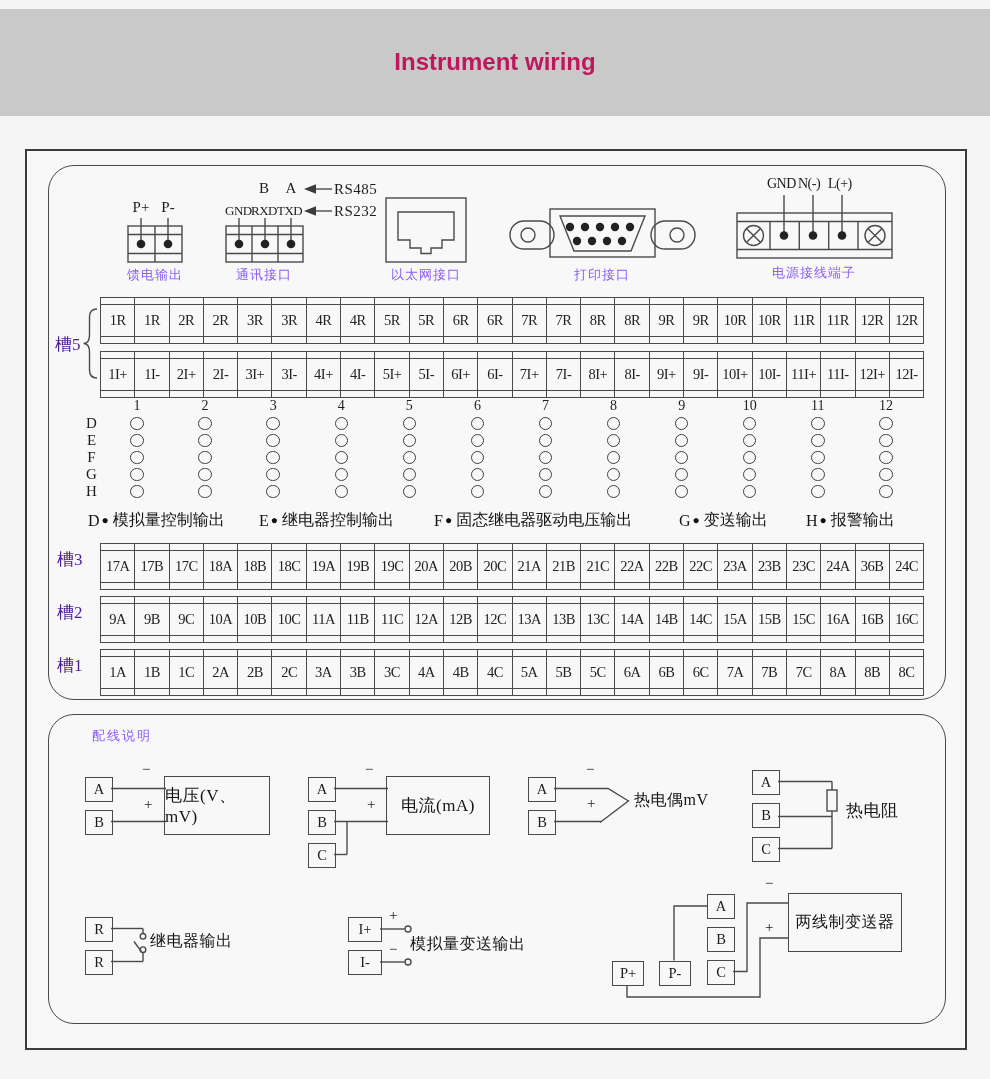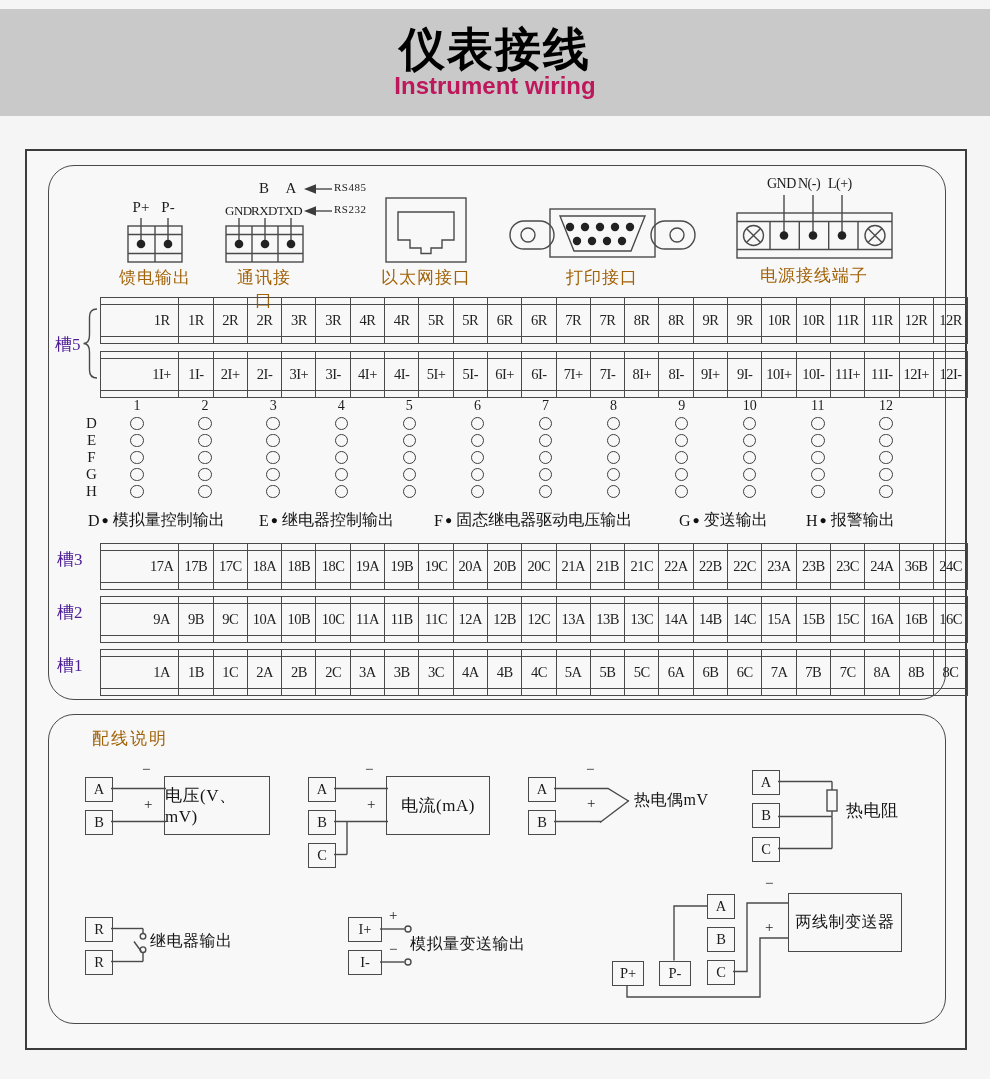--- a/index.html
+++ b/index.html
@@ -20,25 +20,25 @@
   #bottom-panel{left:48px;top:714px;width:896px;height:308px;}
   
   svg.wires{position:absolute;left:0;top:0;pointer-events:none;}
   svg.wires line, svg.wires rect, svg.wires path, svg.wires polyline{stroke:#4a4a4a;stroke-width:1.4;fill:none;}
   svg.wires circle{stroke:#4a4a4a;stroke-width:1.4;fill:none;}
   svg.wires .dot{fill:#222;stroke:none;}
   svg.wires .arrowhead{fill:#3c3c3c;stroke:none;}
   
   .pin{position:absolute;font-size:15px;text-align:center;}
   .pin-s{position:absolute;font-size:13px;letter-spacing:-0.5px;text-align:left;}
-  .caption{position:absolute;font-size:17px;text-align:center;letter-spacing:1px;color:#a16207;}
-  .buslabel{position:absolute;font-size:11px;letter-spacing:0.5px;}
+  .caption{position:absolute;font-size:13px;text-align:center;letter-spacing:1px;color:#8b5cf6;}
+  .buslabel{position:absolute;font-size:15px;letter-spacing:0.5px;}
   .slot-label{position:absolute;font-size:17px;color:#4c1d95;}
   
-  .strip{position:absolute;left:100px;width:822px;height:45px;border:1.5px solid #4a4a4a;padding-left:44px;}
+  .strip{position:absolute;left:100px;width:822px;height:45px;border:1.5px solid #4a4a4a;}
   .strip::before,.strip::after{content:'';position:absolute;left:0;right:0;height:1px;background:#4a4a4a;z-index:2;}
   .strip::before{top:6px;} .strip::after{bottom:6px;}
   .cells{display:flex;width:100%;height:100%;}
   .cell{flex:1;display:flex;align-items:center;justify-content:center;
         border-right:1px solid #4a4a4a;font-size:14.5px;letter-spacing:-0.5px;color:#222;}
   .cell:last-child{border-right:none;}
   
   #matrix{position:absolute;left:80px;top:396px;display:grid;
           grid-template-columns:23px repeat(12,68.08px);grid-template-rows:19px repeat(5,17px);}
   .m-col-h{display:flex;align-items:center;justify-content:center;font-size:14px;}
@@ -57,21 +57,20 @@
           font-size:17px;letter-spacing:0.5px;color:#141414;}
   .sign{position:absolute;font-size:15px;color:#1c1c1c;}
   .dlabel{position:absolute;font-size:16px;letter-spacing:0.5px;color:#141414;}
 </style>
 </head>
 <body>
 
 <div class="page">
 
   <header class="banner">
-    <div class="title">仪表接线</div>
     <div class="subtitle">Instrument wiring</div>
   </header>
 
   <div class="outer-box"></div>
   <div class="panel" id="top-panel"></div>
   <div class="panel" id="bottom-panel"></div>
 
   <svg class="wires" width="990" height="1079" viewBox="0 0 990 1079">
 
     <g>

